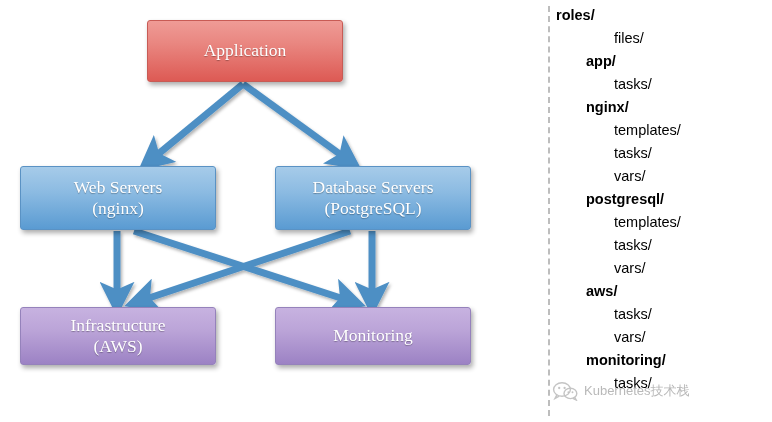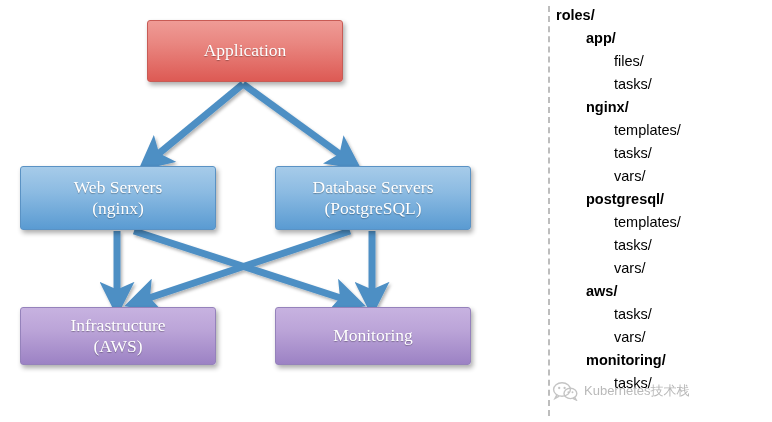--- a/index.html
+++ b/index.html
@@ -149,22 +149,22 @@
 
     <div class="node node-mon">
       <span>Monitoring</span>
     </div>
   </div>
 
   <div id="divider"></div>
 
   <div id="tree">
       <div class="tree-row d0 bold">roles/</div>
+      <div class="tree-row d2">files/</div>
       <div class="tree-row d1 bold">app/</div>
-      <div class="tree-row d2">files/</div>
       <div class="tree-row d2">tasks/</div>
       <div class="tree-row d1 bold">nginx/</div>
       <div class="tree-row d2">templates/</div>
       <div class="tree-row d2">tasks/</div>
       <div class="tree-row d2">vars/</div>
       <div class="tree-row d1 bold">postgresql/</div>
       <div class="tree-row d2">templates/</div>
       <div class="tree-row d2">tasks/</div>
       <div class="tree-row d2">vars/</div>
       <div class="tree-row d1 bold">aws/</div>

